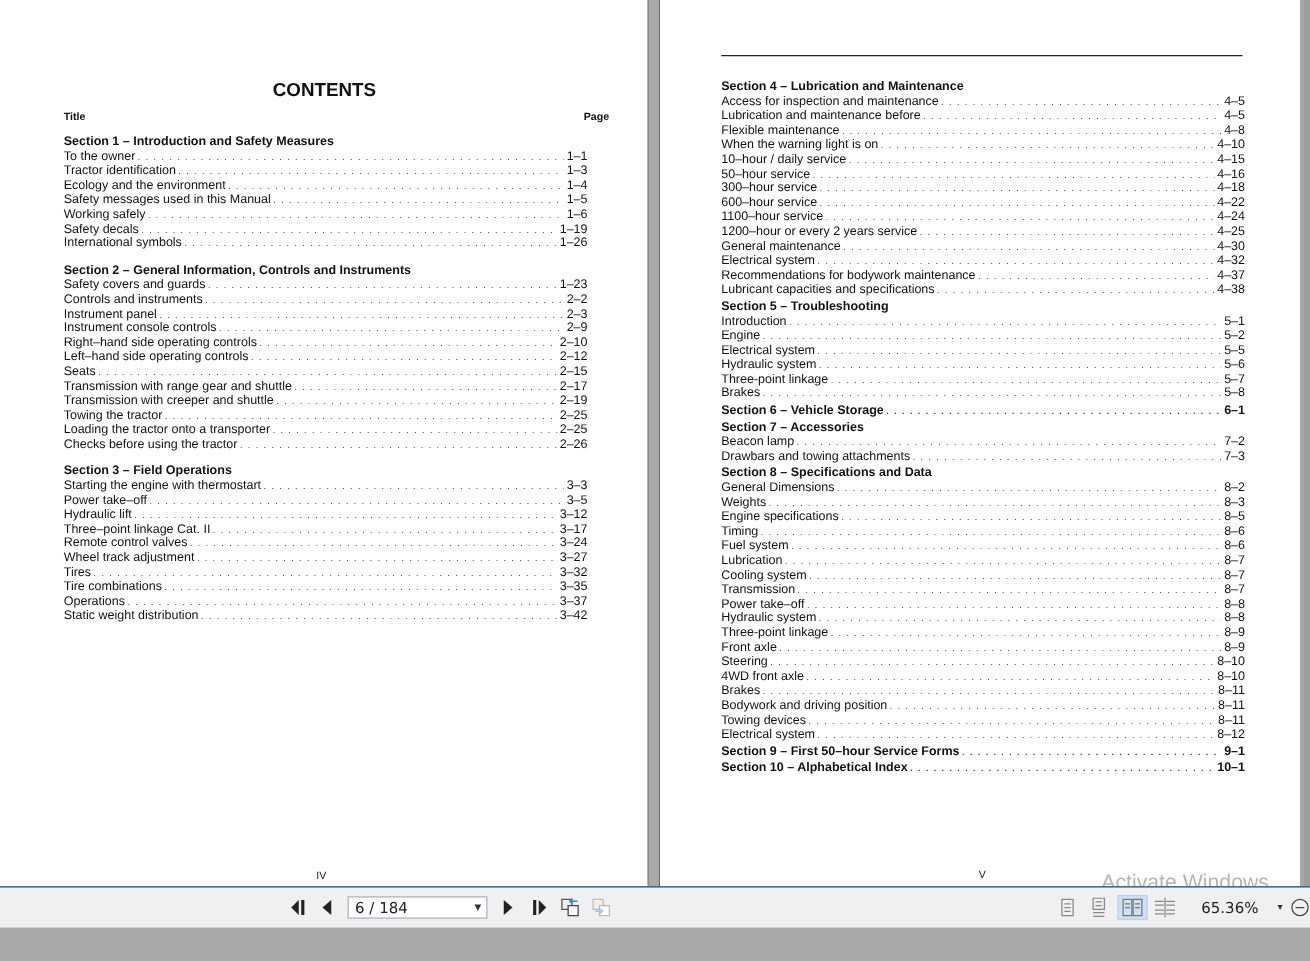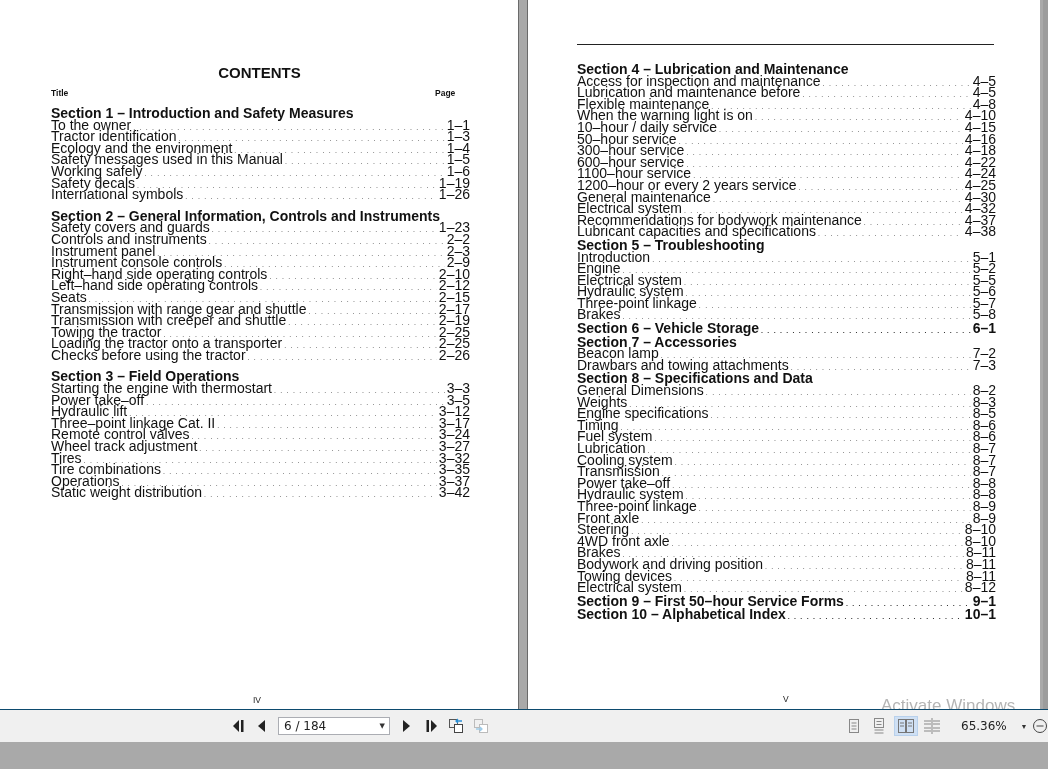--- a/index.html
+++ b/index.html
@@ -4,21 +4,21 @@
 <style>
   html, body { margin:0; padding:0; }
   body { width:1048px; height:769px; overflow:hidden; background:#a9a9a9; position:relative; font-family:"Liberation Sans", sans-serif; }
   .viewport { position:absolute; left:0; top:0; width:1048px; height:737px; background:#a9a9a9; }
   .page { position:absolute; top:0; background:#fff; height:733px; box-sizing:border-box; }
   .page.left { left:0; width:519px; border-right:1px solid #6a6a6a; border-bottom:1px solid #6a6a6a; }
   .page.right { left:527px; width:513px; border-left:1px solid #6a6a6a; border-bottom:1px solid #6a6a6a; }
   .vscroll { position:absolute; left:1043px; top:0; width:5px; height:737px; background:#9c9c9c; }
   .contents-title { position:absolute; left:0; width:519px; top:64px; text-align:center; font-weight:bold; font-size:15px; color:#111; }
   .col-head { position:absolute; top:88px; font-weight:bold; font-size:8.5px; color:#111; }
-  .toc { position:absolute; font-size:14px; color:#111; }
+  .toc { position:absolute; font-size:10px; color:#111; }
   .sec { font-weight:bold; height:11.6px; line-height:11.6px; white-space:nowrap; }
   .row { display:flex; align-items:baseline; height:11.6px; line-height:11.6px; white-space:nowrap; }
   .row .lbl { flex:0 0 auto; padding-right:2px; }
   .row .dots { flex:1 1 auto; overflow:hidden; color:#333; letter-spacing:1.2px; font-size:7px; }
   .row .dots::before { content:". . . . . . . . . . . . . . . . . . . . . . . . . . . . . . . . . . . . . . . . . . . . . . . . . . . . . . . . . . . . . . . . . . . . . . . . . . . . . . . . . . . . . . . . . . . . . . . . . . . . . . . . . . . . . . . . . . . ."; }
   .row .pg { flex:0 0 auto; padding-left:2px; }
   .row.bold { font-weight:bold; }
   .gap { height:10px; }
   .gap-s { height:2px; }
   .rule { position:absolute; left:49px; top:44px; width:417px; height:0; border-top:1.3px solid #222; }
@@ -34,21 +34,21 @@
   .view-btn.active { background:#cfe0f4; border:1px solid #b9d1ec; }
 </style>
 </head>
 <body>
 
 <div class="viewport">
 
   <div class="page left">
     <div class="contents-title">CONTENTS</div>
     <div class="col-head" style="left:51px;">Title</div>
-    <div class="col-head" style="left:435px;">Page</div>
+    <div class="col-head" style="left:467px;">Page</div>
 
     <div class="toc" style="left:51px; top:108px; width:419px;">
 
       <div class="sec">Section 1 – Introduction and Safety Measures</div>
       <div class="row">
           <span class="lbl">To the owner</span>
           <span class="dots"></span>
           <span class="pg">1–1</span>
         </div>
       <div class="row">

